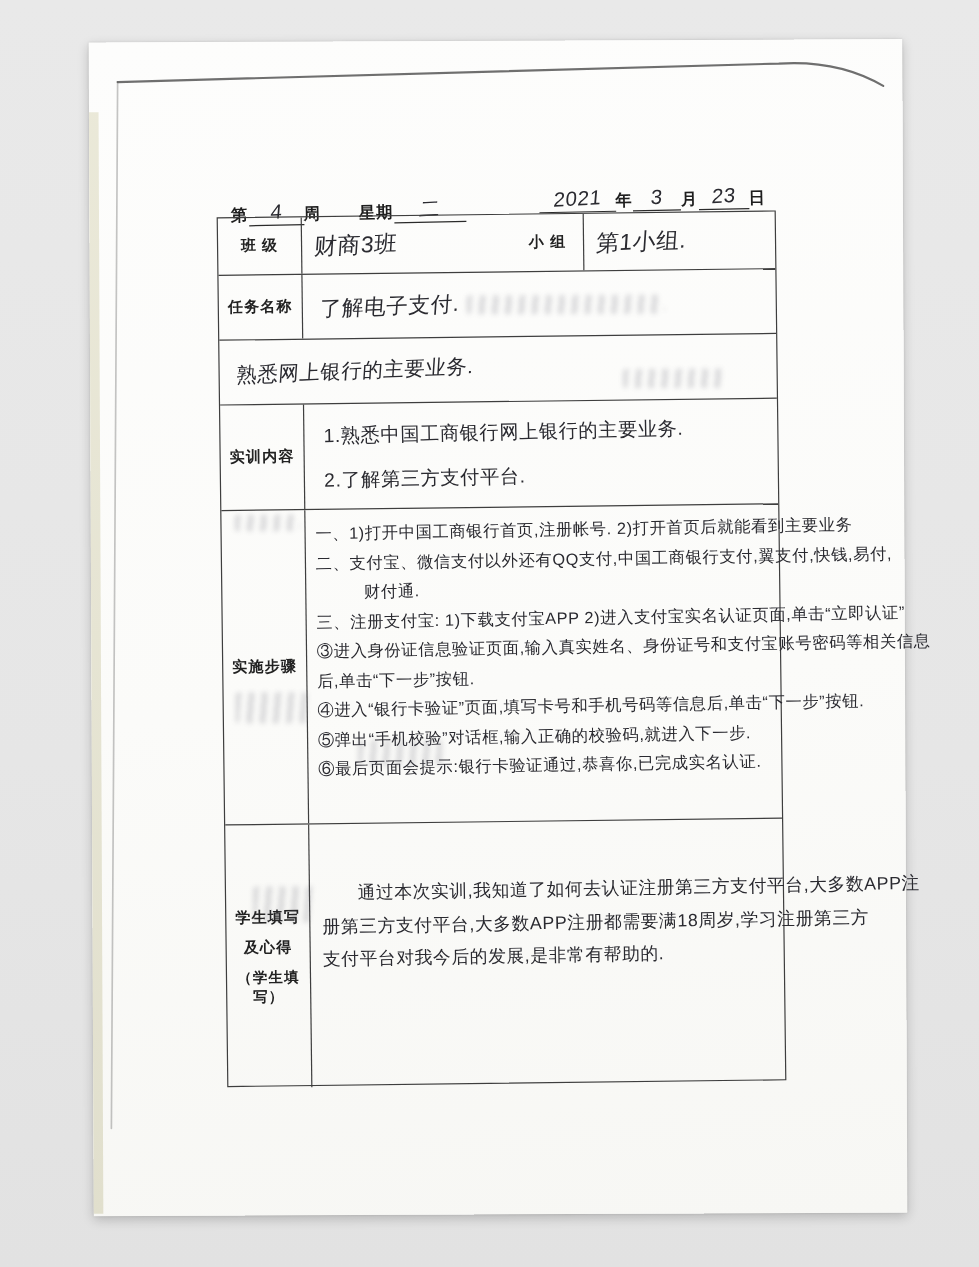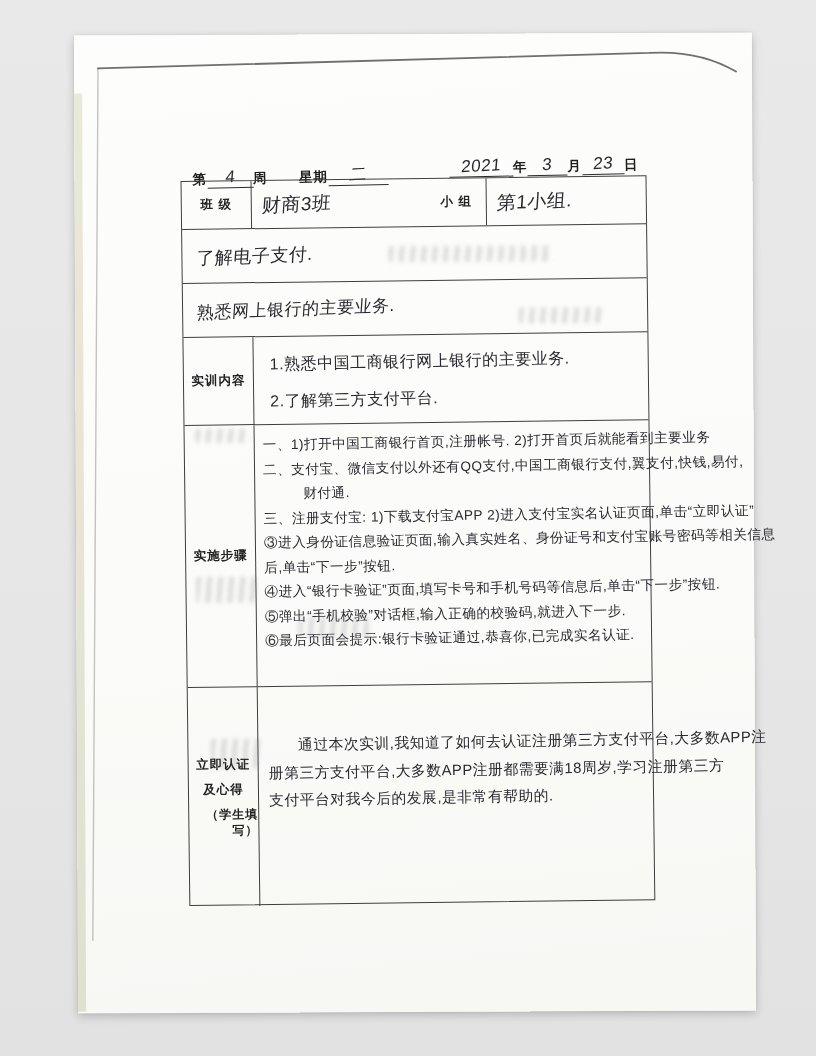--- a/index.html
+++ b/index.html
@@ -67,21 +67,21 @@
   .r1-v1{flex:0 0 175px;padding-left:10px;}
   .r1-v2{flex:1;padding-left:10px;}
   .hw-big{font-size:19px;transform:rotate(-1.5deg) skewX(-6deg);display:inline-block;}
   .row2 .vcell,.row3 .vcell{padding-left:14px;font-size:16.5px;}
   .content-lines{padding:7px 6px 0 16px;}
   .content-line{font-size:16px;line-height:37px;transform:rotate(-0.5deg);}
   .steps-lines{padding:7px 4px 0 8px;}
   .steps-line{font-size:13.6px;line-height:24.5px;transform:rotate(-0.3deg);white-space:nowrap;}
   .steps-line.indent{padding-left:40px;}
   .label-stack{flex-direction:column;gap:9px;line-height:16px;}
-  .label-stack .sub{font-size:12px;text-align:right;}
+  .label-stack .sub{font-size:12px;}
   .reflect-lines{padding:44px 8px 0 10px;}
   .reflect-line{font-size:14.8px;line-height:27.5px;transform:rotate(-0.3deg);white-space:nowrap;}
   .reflect-line.first{text-indent:2em;}
 
   
   .smudge{
     position:absolute;border-radius:3px;opacity:.42;filter:blur(2px);
     background:repeating-linear-gradient(95deg,rgba(95,95,108,.5) 0 5px,rgba(95,95,108,0) 5px 11px);
   }
 </style>
@@ -104,31 +104,32 @@
       <span>星期</span><span class="blank" style="width:60px;"><span class="hw hw-skew">二</span></span>
     </div>
     <div class="header-right">
       <span class="blank" style="width:64px;"><span class="hw hw-skew">2021</span></span><span>年</span><span class="blank" style="width:40px;"><span class="hw hw-skew">3</span></span><span>月</span><span class="blank" style="width:42px;"><span class="hw hw-skew">23</span></span><span>日</span>
     </div>
   </div>
 
   <div class="form-table">
 
     <div class="frow row1">
-      <div class="lcell" style="border-right:1.4px solid #3e3e3e;">班 级</div>
+      <div class="lcell" style="border-right:1.4px solid #3e3e3e;font-family:Liberation Serif, serif;">班 级</div>
       <div class="vcell r1-v1 center-v">
         <span class="hw hw-big">财商3班</span>
       </div>
       <div class="r1-l2" style="border-left:none;">小 组</div>
       <div class="vcell r1-v2 center-v">
         <span class="hw hw-big">第1小组.</span>
       </div>
     </div>
 
     <div class="frow row2">
+      <div class="lcell">任务名称</div>
       <div class="vcell center-v">
         <span class="hw hw-big" style="font-size:18px;">了解电子支付.</span>
       </div>
     </div>
 
     <div class="frow row3">
       <div class="vcell center-v">
         <span class="hw hw-big" style="font-size:17px;">熟悉网上银行的主要业务.</span>
       </div>
     </div>
@@ -155,21 +156,21 @@
           <div class="steps-line">后,单击“下一步”按钮.</div>
           <div class="steps-line">④进入“银行卡验证”页面,填写卡号和手机号码等信息后,单击“下一步”按钮.</div>
           <div class="steps-line">⑤弹出“手机校验”对话框,输入正确的校验码,就进入下一步.</div>
           <div class="steps-line">⑥最后页面会提示:银行卡验证通过,恭喜你,已完成实名认证.</div>
         </div>
       </div>
     </div>
 
     <div class="frow row6">
       <div class="lcell label-stack">
-        <span>立即认证</span>
+        <span>学生填写</span>
         <span>及心得</span>
         <span class="sub">（学生填写）</span>
       </div>
       <div class="vcell">
         <div class="reflect-lines hw">
           <div class="reflect-line first">通过本次实训,我知道了如何去认证注册第三方支付平台,大多数APP注</div>
           <div class="reflect-line">册第三方支付平台,大多数APP注册都需要满18周岁,学习注册第三方</div>
           <div class="reflect-line">支付平台对我今后的发展,是非常有帮助的.</div>
         </div>
       </div>

